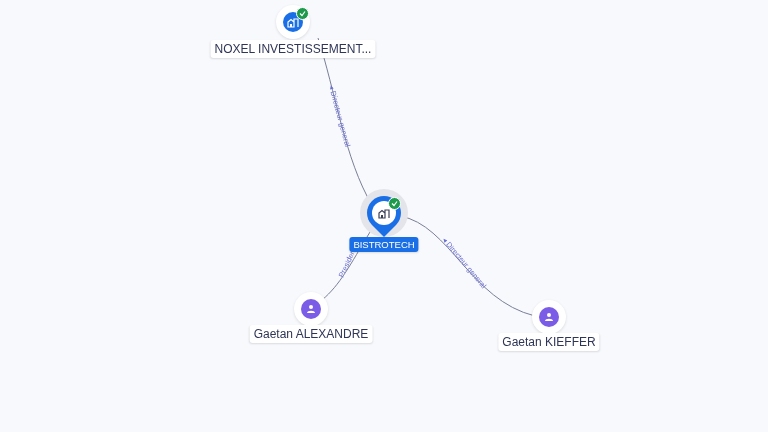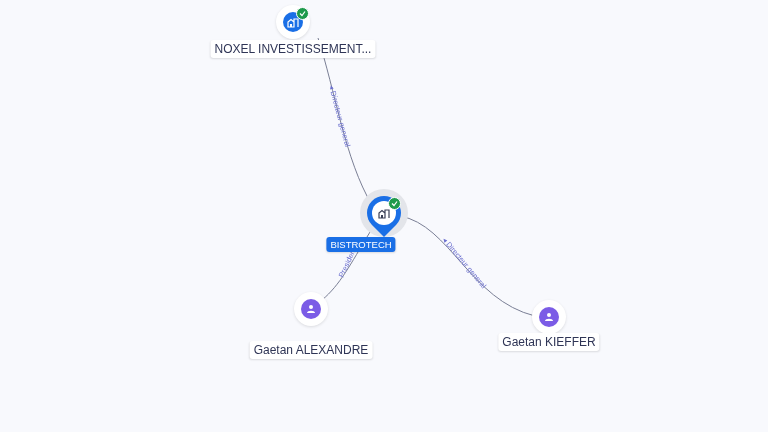--- a/index.html
+++ b/index.html
@@ -58,33 +58,33 @@
     <svg width="12" height="12" viewBox="0 0 12 12">
         <path d="M1,11 V6 L4,3.5 L7,6 V11 Z M7,11 V3 H11 V11" fill="none" stroke="#3a3f55" stroke-width="1.2"></path>
         <rect x="3" y="8" width="2" height="3" fill="#3a3f55"></rect>
       </svg>
   </div>
   <div class="check" style="left:388px;top:197px;">
     <svg width="7" height="7" viewBox="0 0 7 7">
         <path d="M1,3.5 L3,5.5 L6,1.5" fill="none" stroke="#fff" stroke-width="1.2"></path>
       </svg>
   </div>
-  <div class="label main" style="left:361px;top:237px;">BISTROTECH</div>
+  <div class="label main" style="left:384px;top:237px;">BISTROTECH</div>
 </div>
 
 <div class="node">
   <div class="circle" style="left:294px;top:292px;width:34px;height:34px;">
     <div class="inner" style="left:7px;top:7px;width:20px;height:20px;background:#7b5ce6;">
       <svg width="10" height="10" viewBox="0 0 10 10">
           <circle cx="5" cy="3" r="2" fill="#fff"></circle>
           <path d="M1,9 C1,6 9,6 9,9 Z" fill="#fff"></path>
         </svg>
     </div>
   </div>
-  <div class="label" style="left:311px;top:341px;">Gaetan ALEXANDRE</div>
+  <div class="label" style="left:311px;top:325px;">Gaetan ALEXANDRE</div>
 </div>
 
 <div class="node">
   <div class="circle" style="left:532px;top:300px;width:34px;height:34px;">
     <div class="inner" style="left:7px;top:7px;width:20px;height:20px;background:#7b5ce6;">
       <svg width="10" height="10" viewBox="0 0 10 10">
           <circle cx="5" cy="3" r="2" fill="#fff"></circle>
           <path d="M1,9 C1,6 9,6 9,9 Z" fill="#fff"></path>
         </svg>
     </div>

